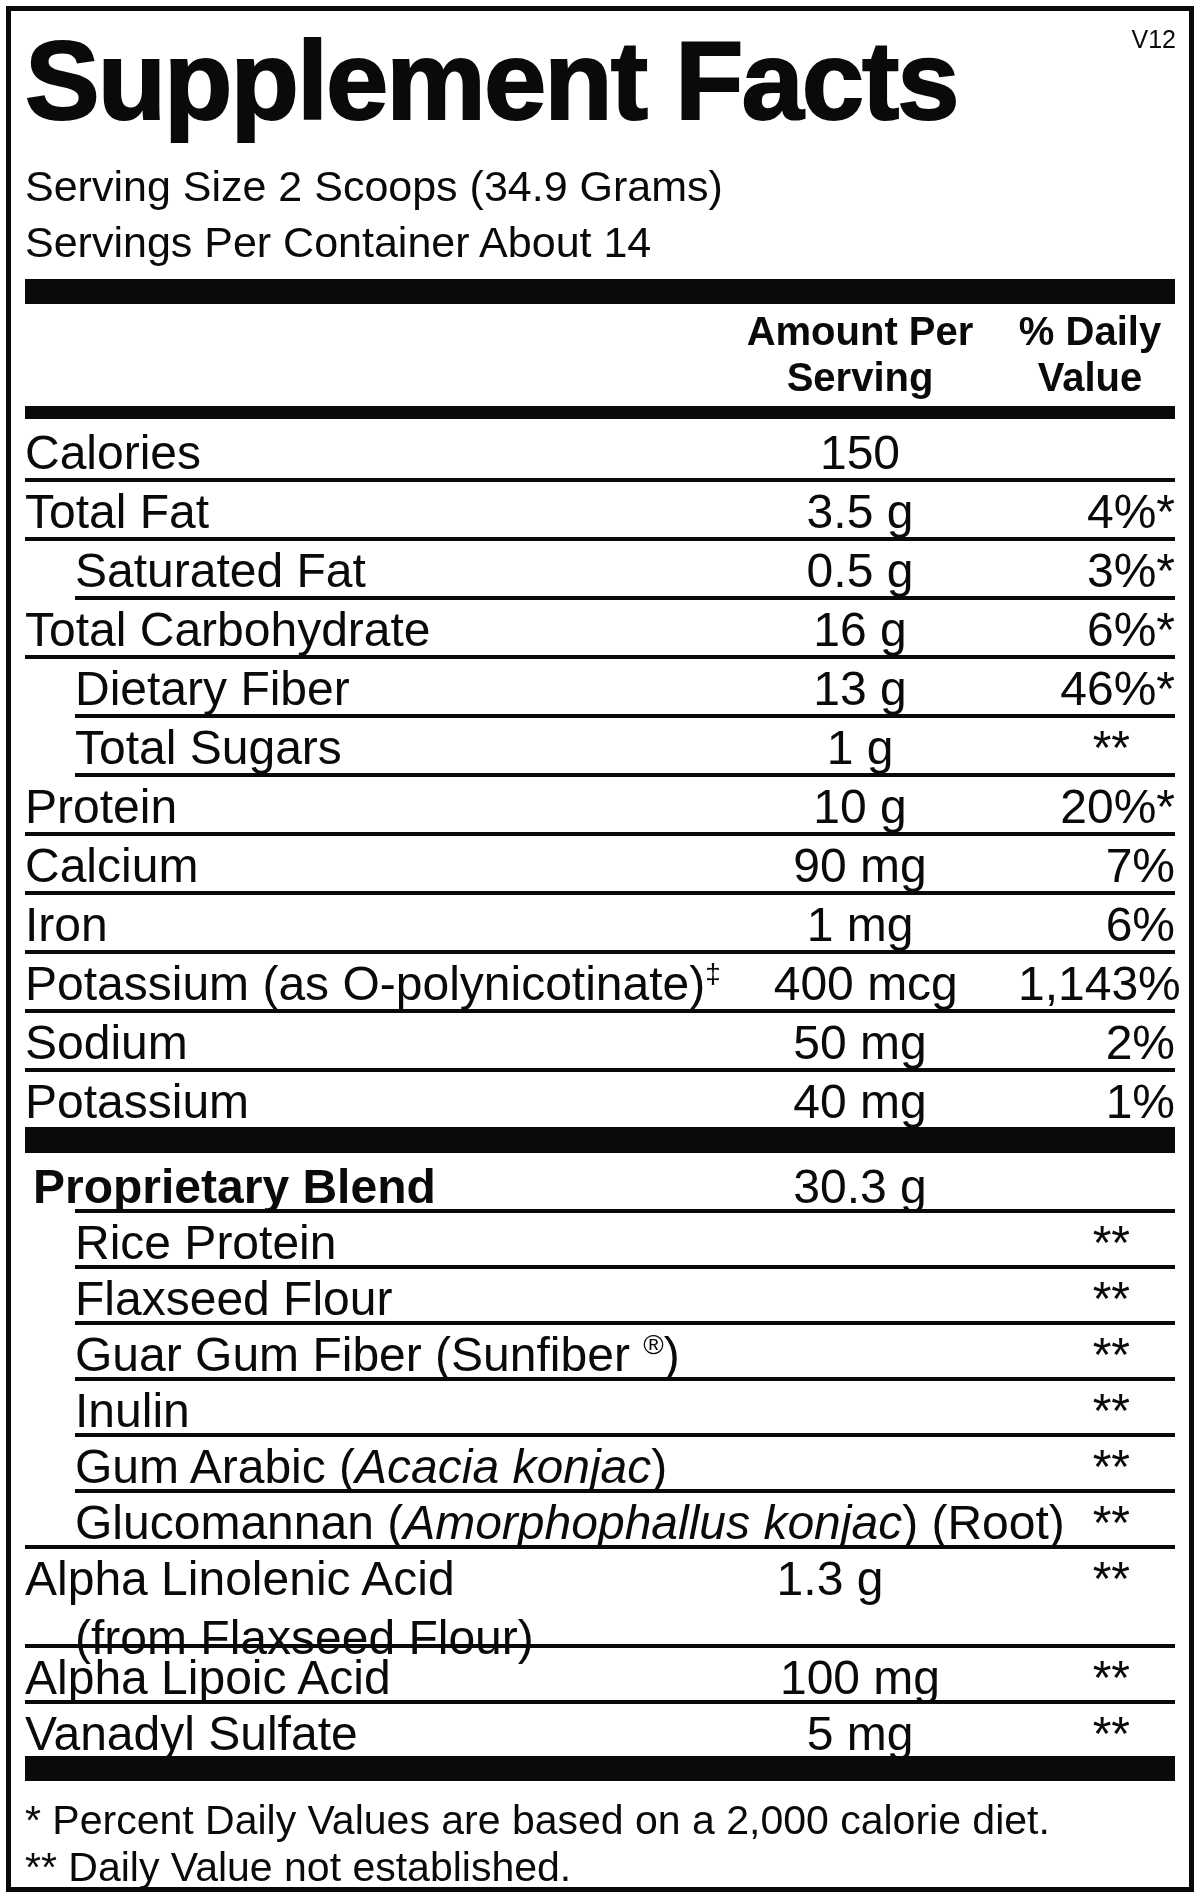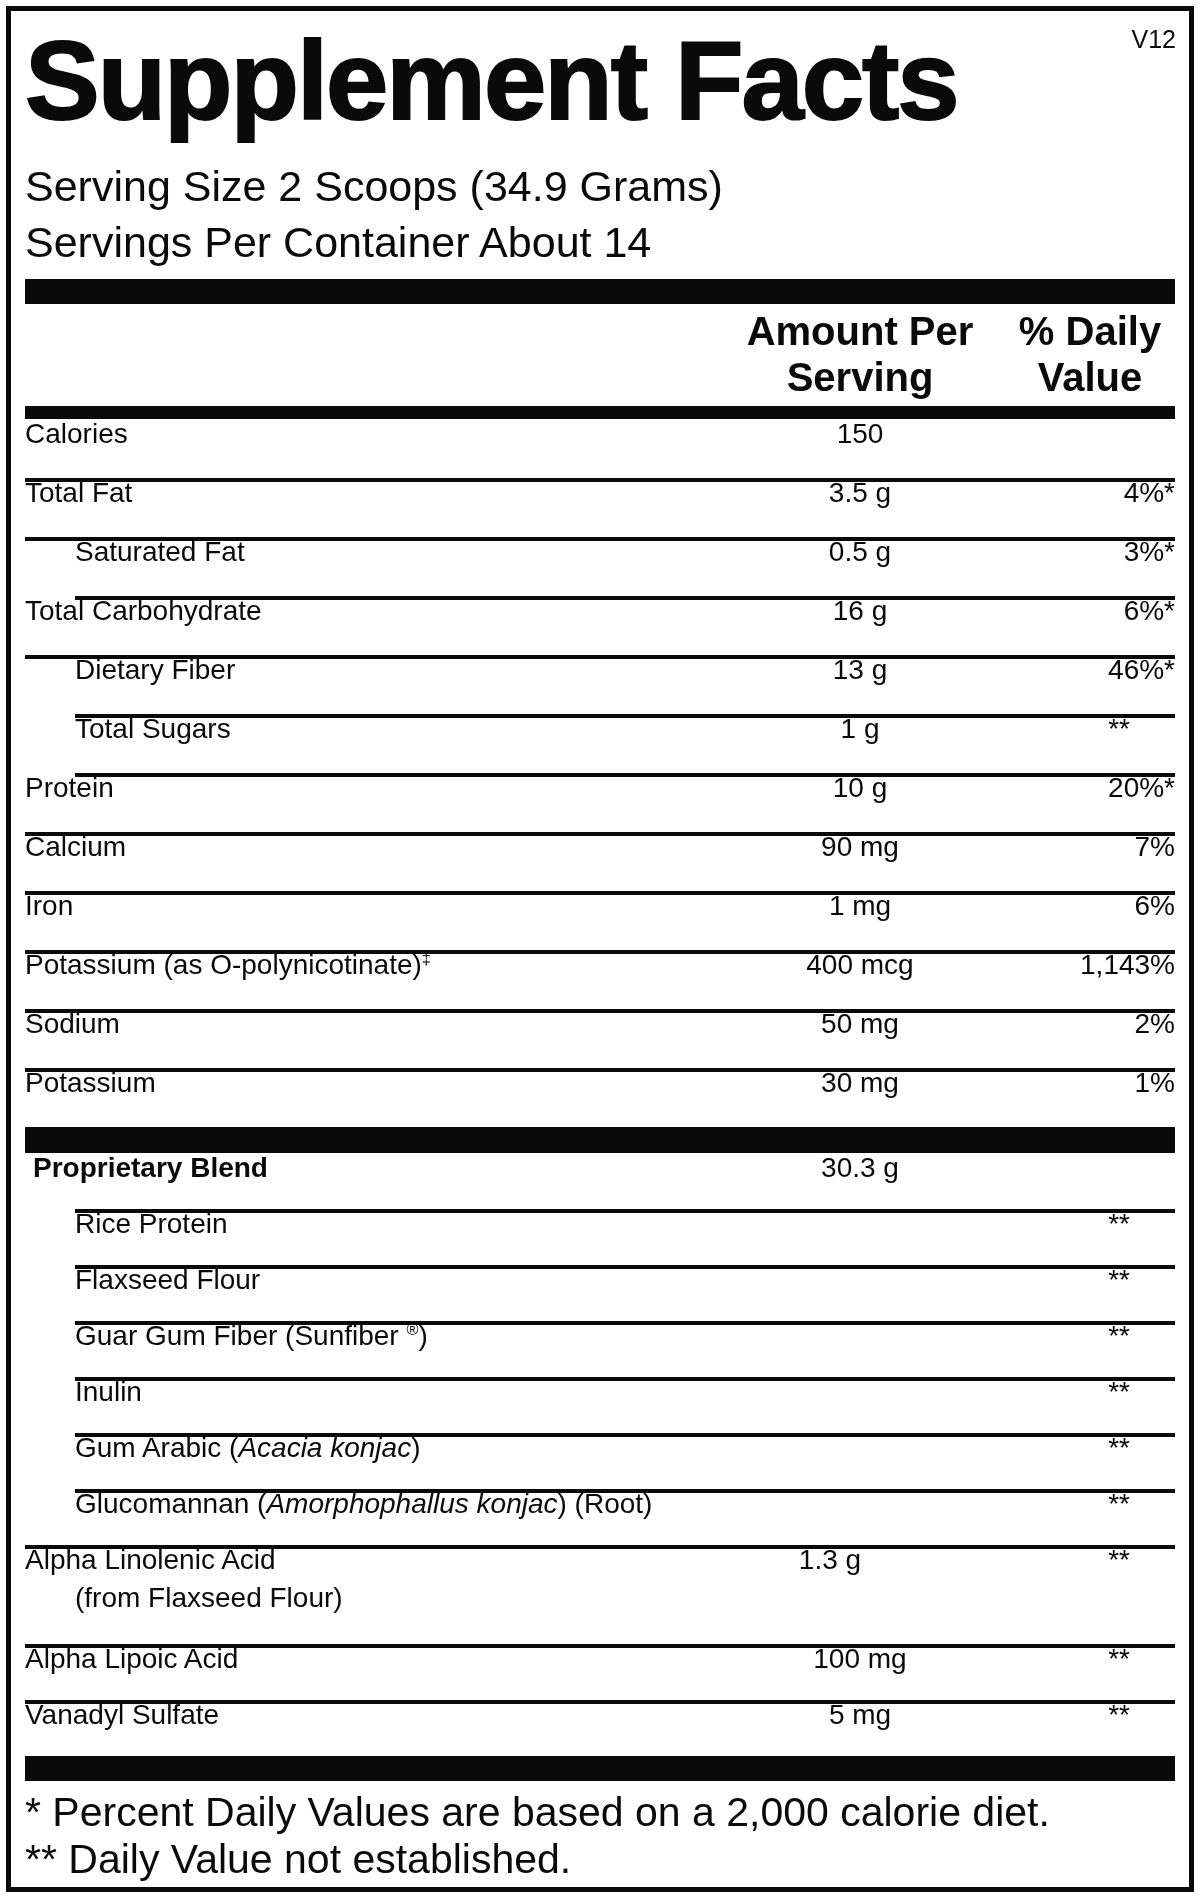--- a/index.html
+++ b/index.html
@@ -51,22 +51,23 @@
   .header-row { padding: 4px 0 6px 0; font-weight: bold; font-size: 40px; line-height: 46px; }
   .header-row .hdr-amount { text-align: center; }
   .header-row .hdr-dv { text-align: center; }
 
   .row {
     position: relative;
     display: grid;
     grid-template-columns: 1fr 290px 170px;
     align-items: start;
     height: 59px;
+    padding-top: 9px;
     box-sizing: border-box;
-    font-size: 28px;
+    font-size: 48px;
     line-height: 1.05;
   }
   .row::before {
     content: "";
     position: absolute;
     top: 0; left: 0; right: 0;
     height: 4px;
     background: #0a0a0a;
   }
   .row.sep-none::before { display: none; }
@@ -77,21 +78,21 @@
   .row .name sup { font-size: 58%; line-height: 0; }
   .row .amount { text-align: center; white-space: nowrap; }
   .row .dv { text-align: right; white-space: nowrap; }
   .row .dv.est { padding-right: 45px; }
   .row .second-line { padding-left: 50px; margin-top: 9px; white-space: nowrap; }
   .row.two-line { height: 99px; }
   .row.blend-head .name { font-weight: bold; margin-left: 8px; }
   .blend .row { height: 56px; }
   .blend .row.two-line { height: 99px; gap: 30px; }
 
-  .footnotes { padding-top: 8px; font-size: 41px; line-height: 47px; }
+  .footnotes { padding-top: 16px; font-size: 41px; line-height: 47px; }
 </style>
 </head>
 <body>
 
 <div class="frame">
   <div class="v12">V12</div>
   <div class="title">Supplement Facts</div>
   <div class="serving-line first">Serving Size 2 Scoops (34.9 Grams)</div>
   <div class="serving-line second">Servings Per Container About 14</div>
 
@@ -162,21 +163,21 @@
         <div class="amount">400 mcg</div>
         <div class="dv" style="grid-column: 3;">1,143%</div>
       </div>
       <div class="row">
         <div class="name"><span>Sodium</span></div>
         <div class="amount">50 mg</div>
         <div class="dv" style="grid-column: 3;">2%</div>
       </div>
       <div class="row">
         <div class="name"><span>Potassium</span></div>
-        <div class="amount">30 mg</div>
+        <div class="amount">40 mg</div>
         <div class="dv" style="grid-column: 3;">1%</div>
       </div>
     </div>
 
   <div class="bar bar3"></div>
 
   <div class="blend">
       <div class="row sep-none blend-head">
         <div class="name"><span>Proprietary Blend</span></div>
         <div class="amount">30.3 g</div>

